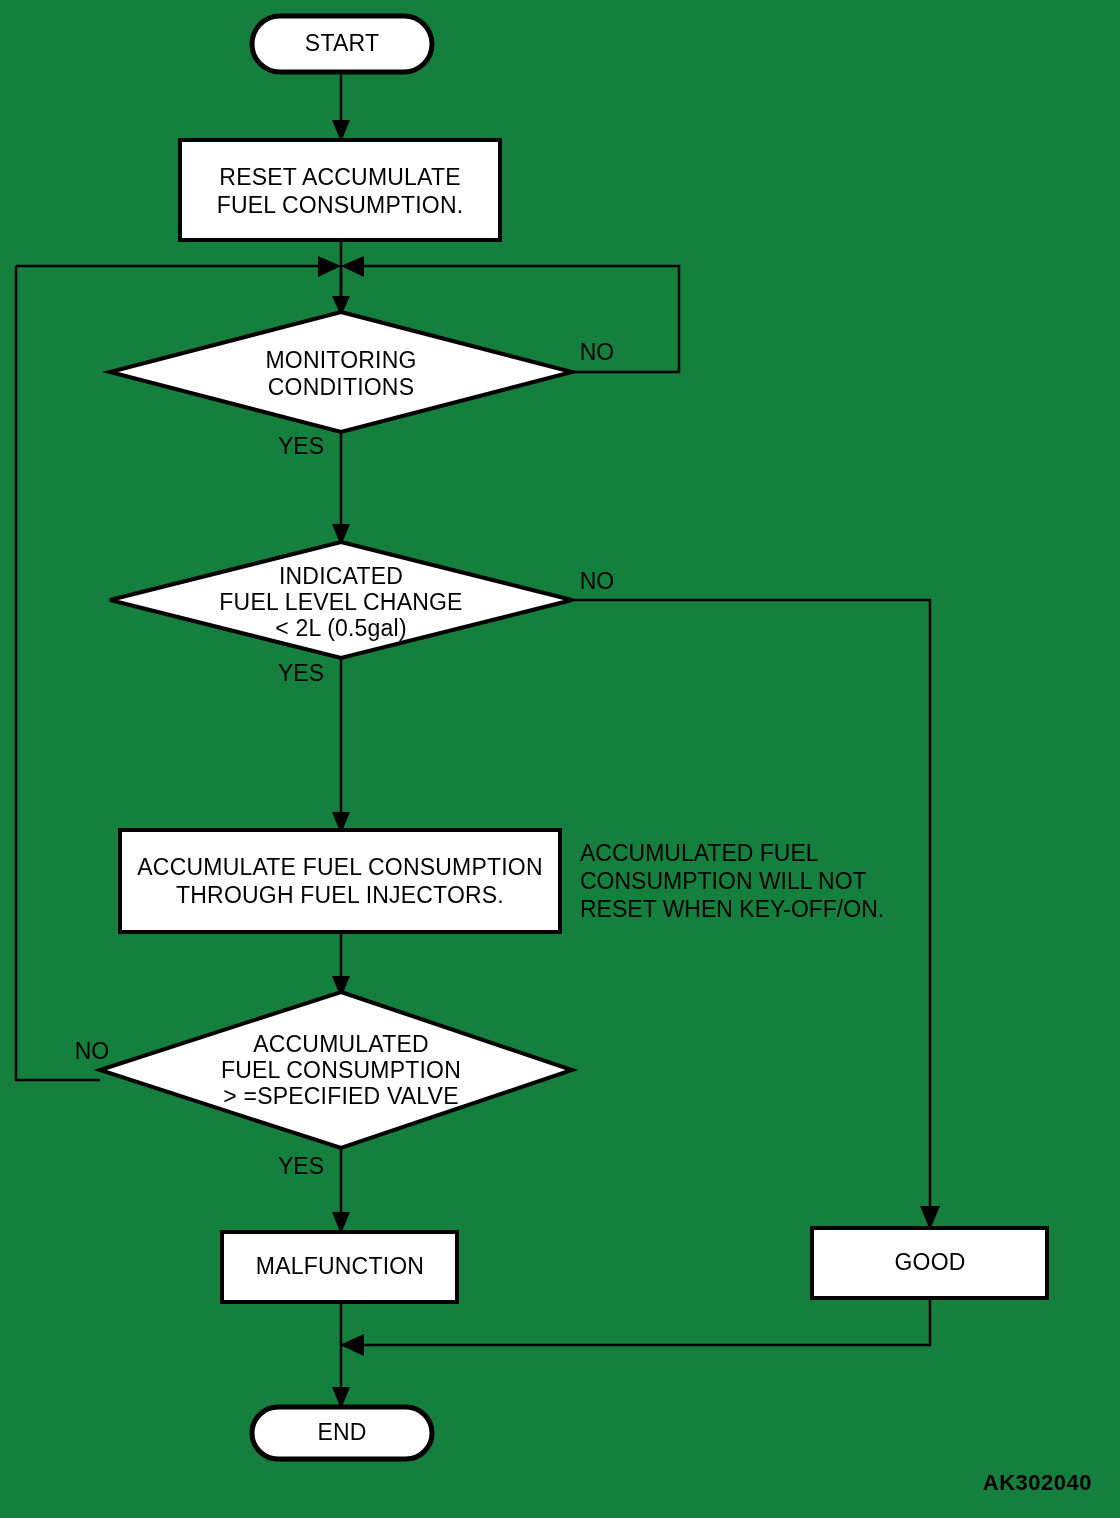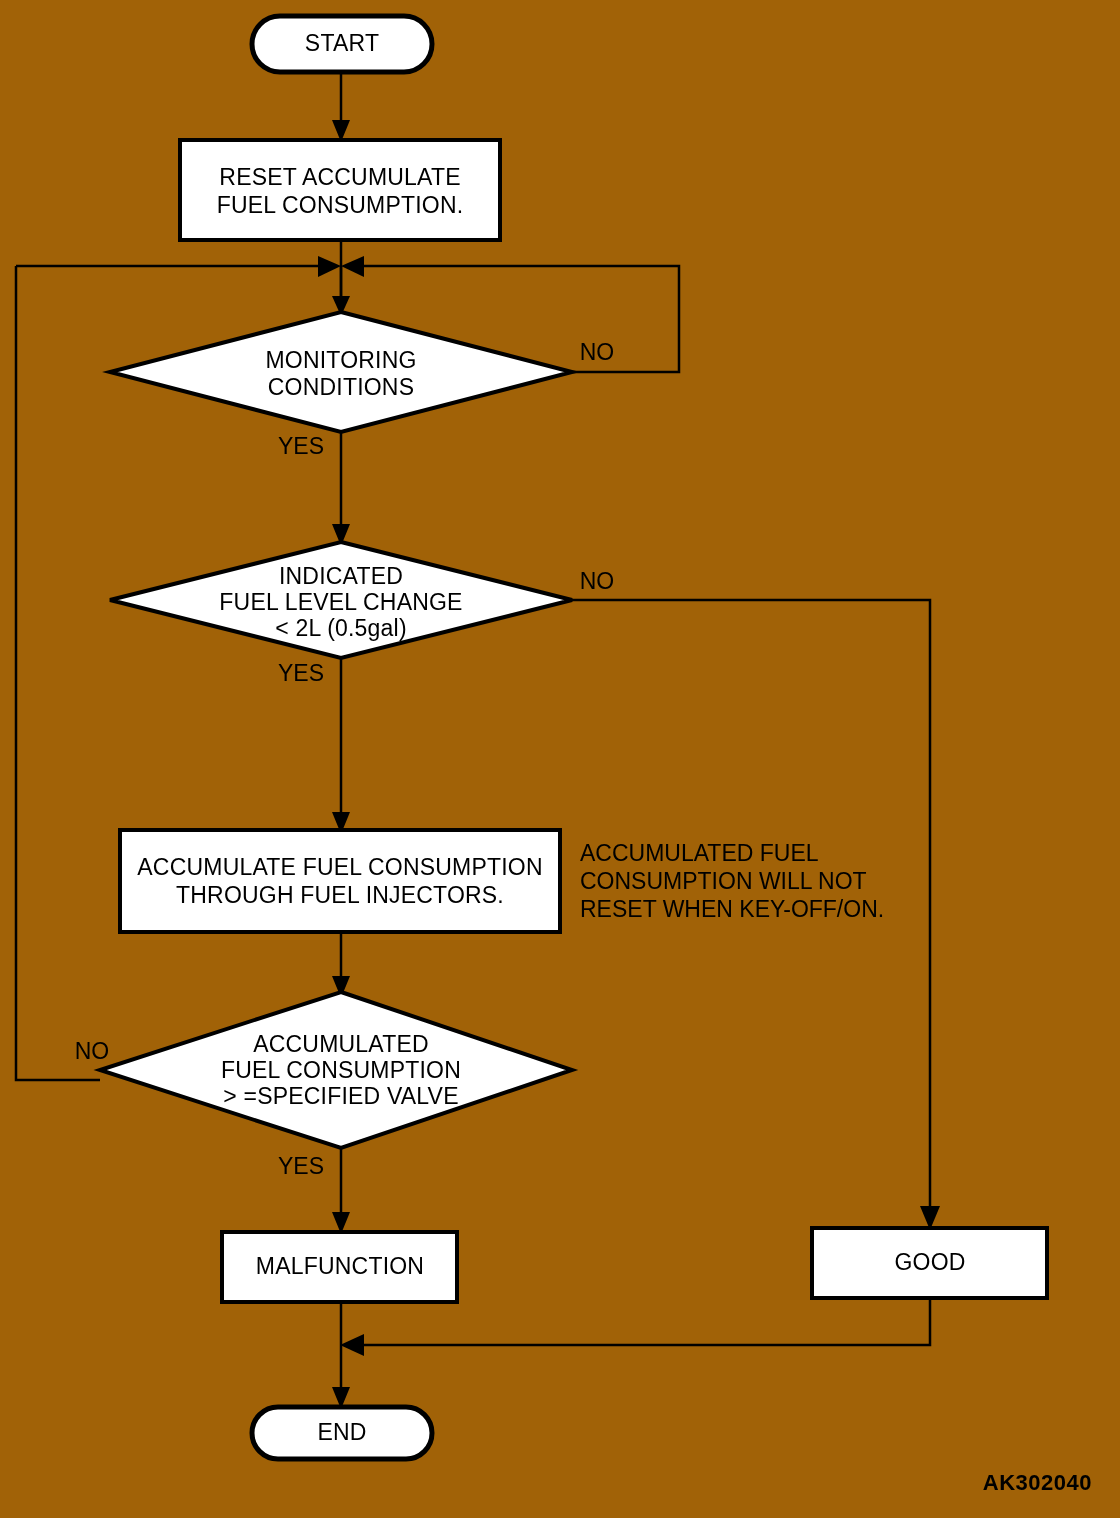--- a/index.html
+++ b/index.html
@@ -7,21 +7,21 @@
     padding: 0;
     background: #ffffff;
   }
   body {
     font-family: "Liberation Sans", sans-serif;
   }
   #page {
     position: relative;
     width: 1120px;
     height: 1518px;
-    background: #a16207;
+    background: #15803d;
     overflow: hidden;
   }
   svg#flowchart {
     position: absolute;
     top: 0;
     left: 0;
     width: 1120px;
     height: 1518px;
   }
   .shape-line {

